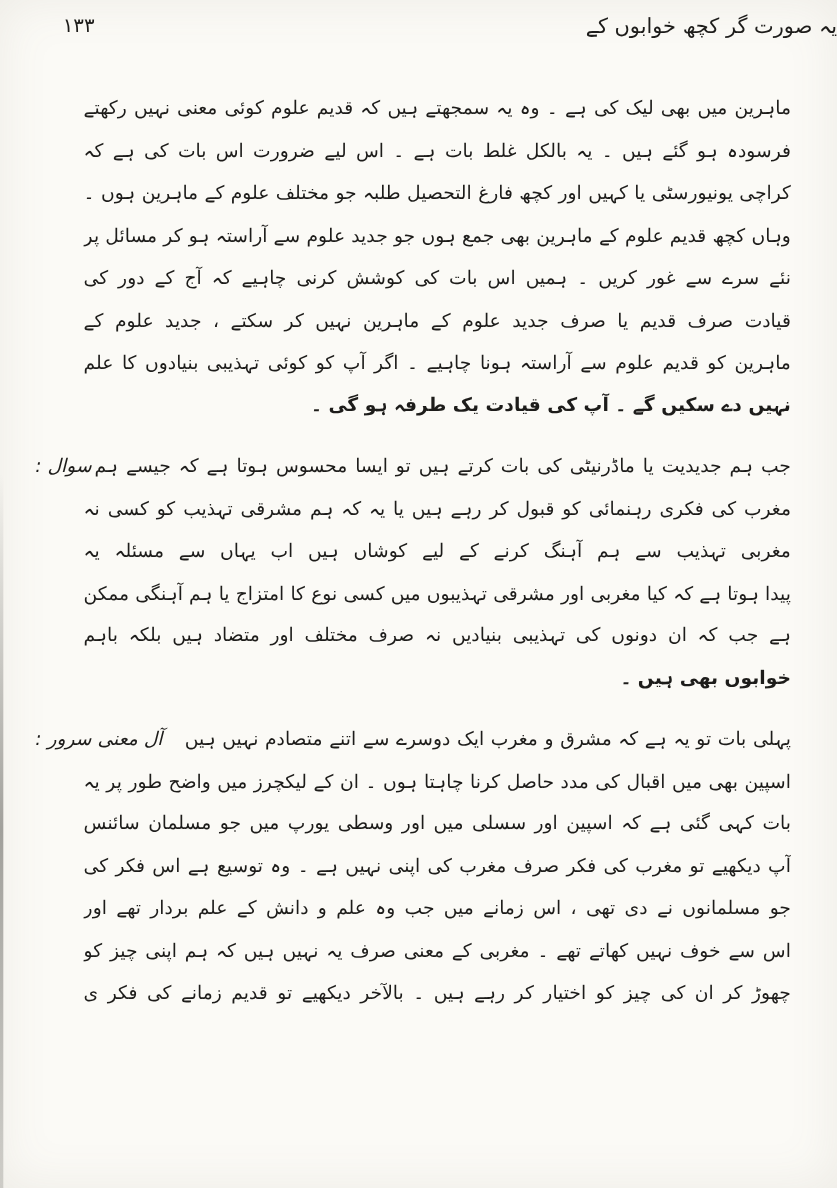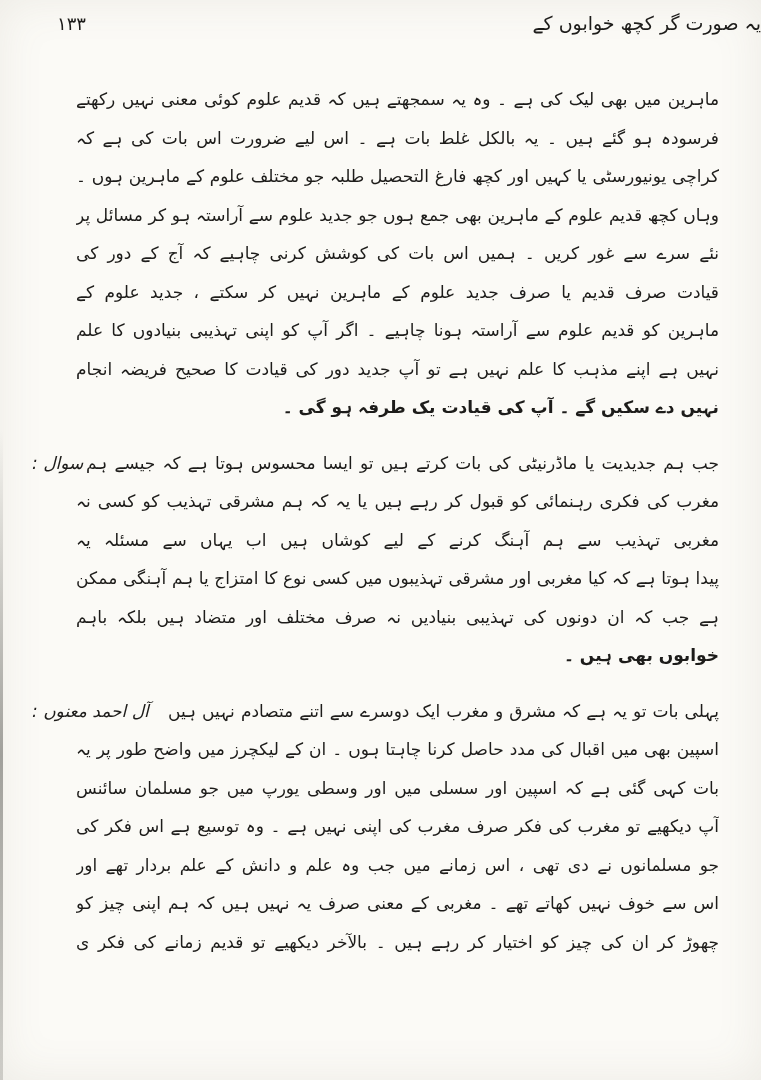--- a/index.html
+++ b/index.html
@@ -101,37 +101,36 @@
 
   <div class="body-text">
 
     <div class="para">
       <div class="line">ماہرین میں بھی لیک کی ہے ۔ وہ یہ سمجھتے ہیں کہ قدیم علوم کوئی معنی نہیں رکھتے اور وہ</div>
       <div class="line">فرسودہ ہو گئے ہیں ۔ یہ بالکل غلط بات ہے ۔ اس لیے ضرورت اس بات کی ہے کہ</div>
       <div class="line">کراچی یونیورسٹی یا کہیں اور کچھ فارغ التحصیل طلبہ جو مختلف علوم کے ماہرین ہوں ۔</div>
       <div class="line">وہاں کچھ قدیم علوم کے ماہرین بھی جمع ہوں جو جدید علوم سے آراستہ ہو کر مسائل پر</div>
       <div class="line">نئے سرے سے غور کریں ۔ ہمیں اس بات کی کوشش کرنی چاہیے کہ آج کے دور کی</div>
       <div class="line">قیادت صرف قدیم یا صرف جدید علوم کے ماہرین نہیں کر سکتے ، جدید علوم کے</div>
-      <div class="line">ماہرین کو قدیم علوم سے آراستہ ہونا چاہیے ۔ اگر آپ کو اپنی تہذیبی بنیادوں کا علم</div>
-      <div class="line">نہیں ہے اپنے مذہب کا علم نہیں ہے تو آپ جدید دور کی قیادت کا صحیح فریضہ انجام</div>
+      <div class="line">ماہرین کو قدیم علوم سے آراستہ ہونا چاہیے ۔ اگر آپ کو کوئی تہذیبی بنیادوں کا علم</div>
       <div class="line last">نہیں دے سکیں گے ۔ آپ کی قیادت یک طرفہ ہو گی ۔</div>
     </div>
 
     <div class="para">
       <span class="speaker">سوال :</span>
       <div class="line q-first">جب ہم جدیدیت یا ماڈرنیٹی کی بات کرتے ہیں تو ایسا محسوس ہوتا ہے کہ جیسے ہم</div>
       <div class="line">مغرب کی فکری رہنمائی کو قبول کر رہے ہیں یا یہ کہ ہم مشرقی تہذیب کو کسی نہ کسی طور</div>
       <div class="line">مغربی تہذیب سے ہم آہنگ کرنے کے لیے کوشاں ہیں اب یہاں سے مسئلہ یہ</div>
       <div class="line">پیدا ہوتا ہے کہ کیا مغربی اور مشرقی تہذیبوں میں کسی نوع کا امتزاج یا ہم آہنگی ممکن</div>
       <div class="line">ہے جب کہ ان دونوں کی تہذیبی بنیادیں نہ صرف مختلف اور متضاد ہیں بلکہ باہم</div>
       <div class="line last">خوابوں بھی ہیں ۔</div>
     </div>
 
     <div class="para">
-      <span class="speaker">آل احمد معنوں :</span>
+      <span class="speaker">آل معنی سرور :</span>
       <div class="line a-first">پہلی بات تو یہ ہے کہ مشرق و مغرب ایک دوسرے سے اتنے متصادم نہیں ہیں ۔</div>
       <div class="line">اسپین بھی میں اقبال کی مدد حاصل کرنا چاہتا ہوں ۔ ان کے لیکچرز میں واضح طور پر یہ</div>
       <div class="line">بات کہی گئی ہے کہ اسپین اور سسلی میں اور وسطی یورپ میں جو مسلمان سائنس دانوں</div>
       <div class="line">آپ دیکھیے تو مغرب کی فکر صرف مغرب کی اپنی نہیں ہے ۔ وہ توسیع ہے اس فکر کی</div>
       <div class="line">جو مسلمانوں نے دی تھی ، اس زمانے میں جب وہ علم و دانش کے علم بردار تھے اور</div>
       <div class="line">اس سے خوف نہیں کھاتے تھے ۔ مغربی کے معنی صرف یہ نہیں ہیں کہ ہم اپنی چیز کو</div>
       <div class="line">چھوڑ کر ان کی چیز کو اختیار کر رہے ہیں ۔ بالآخر دیکھیے تو قدیم زمانے کی فکر ی</div>
     </div>
 
   </div>

